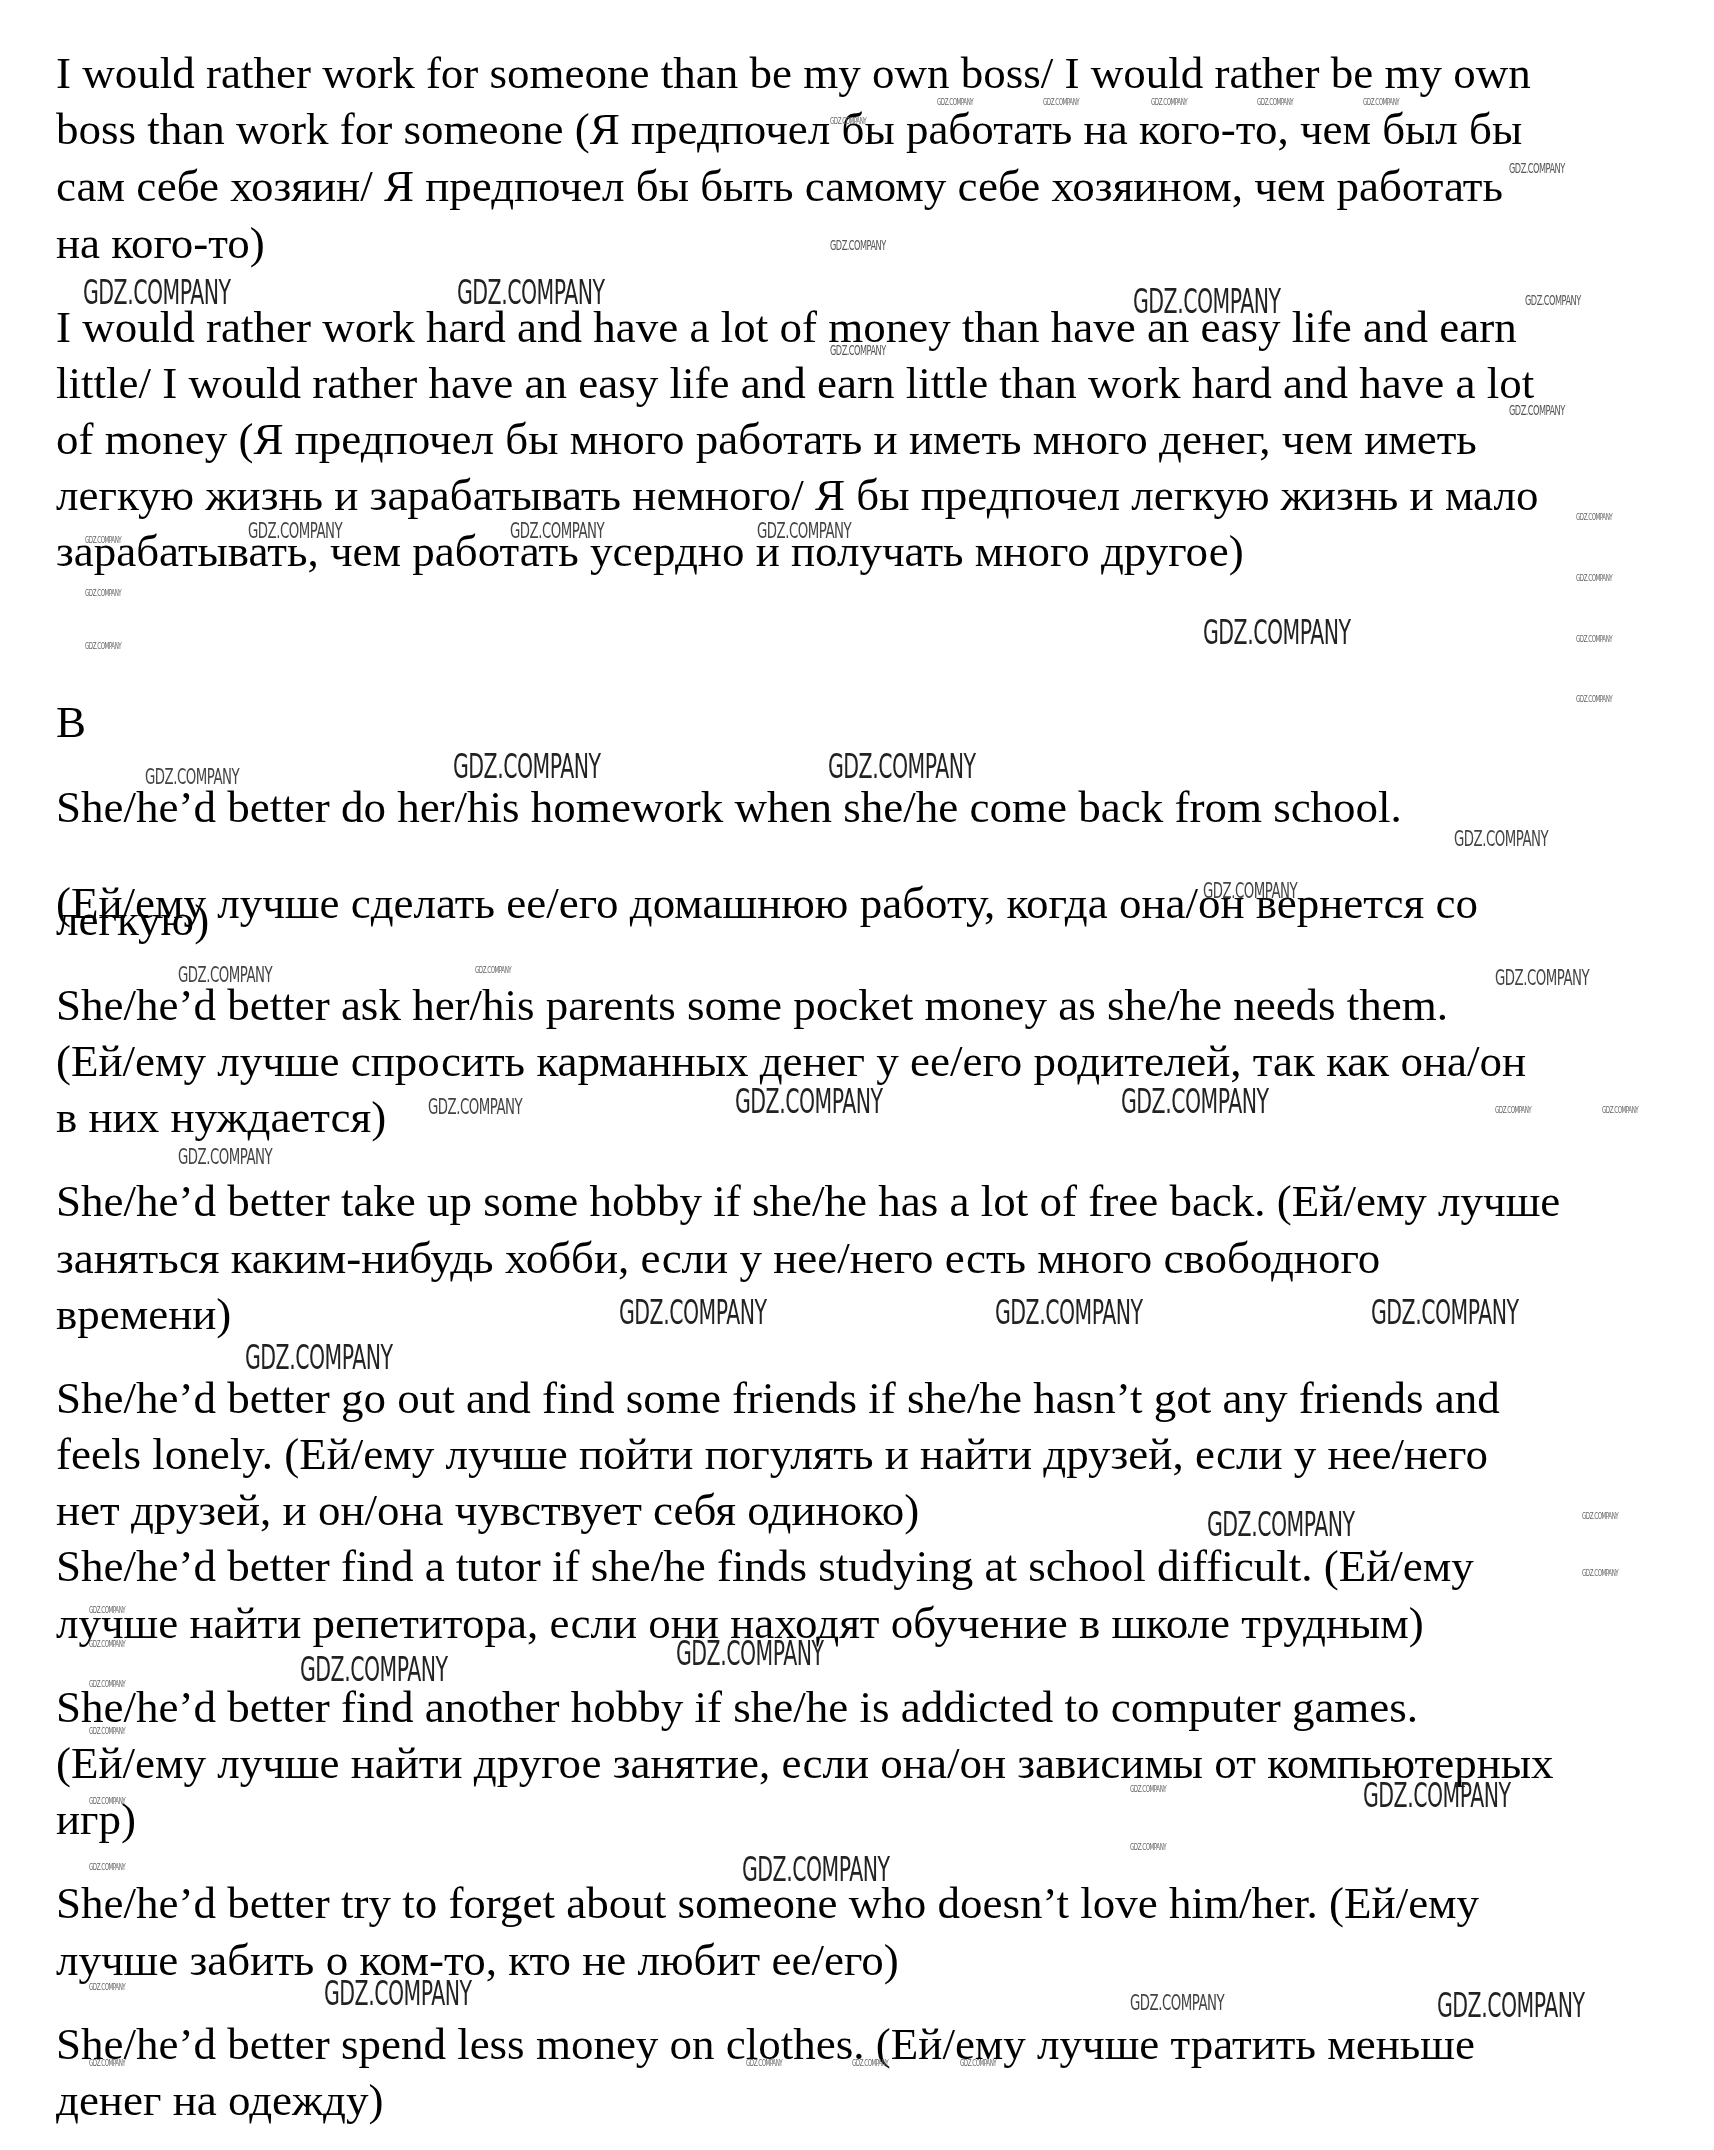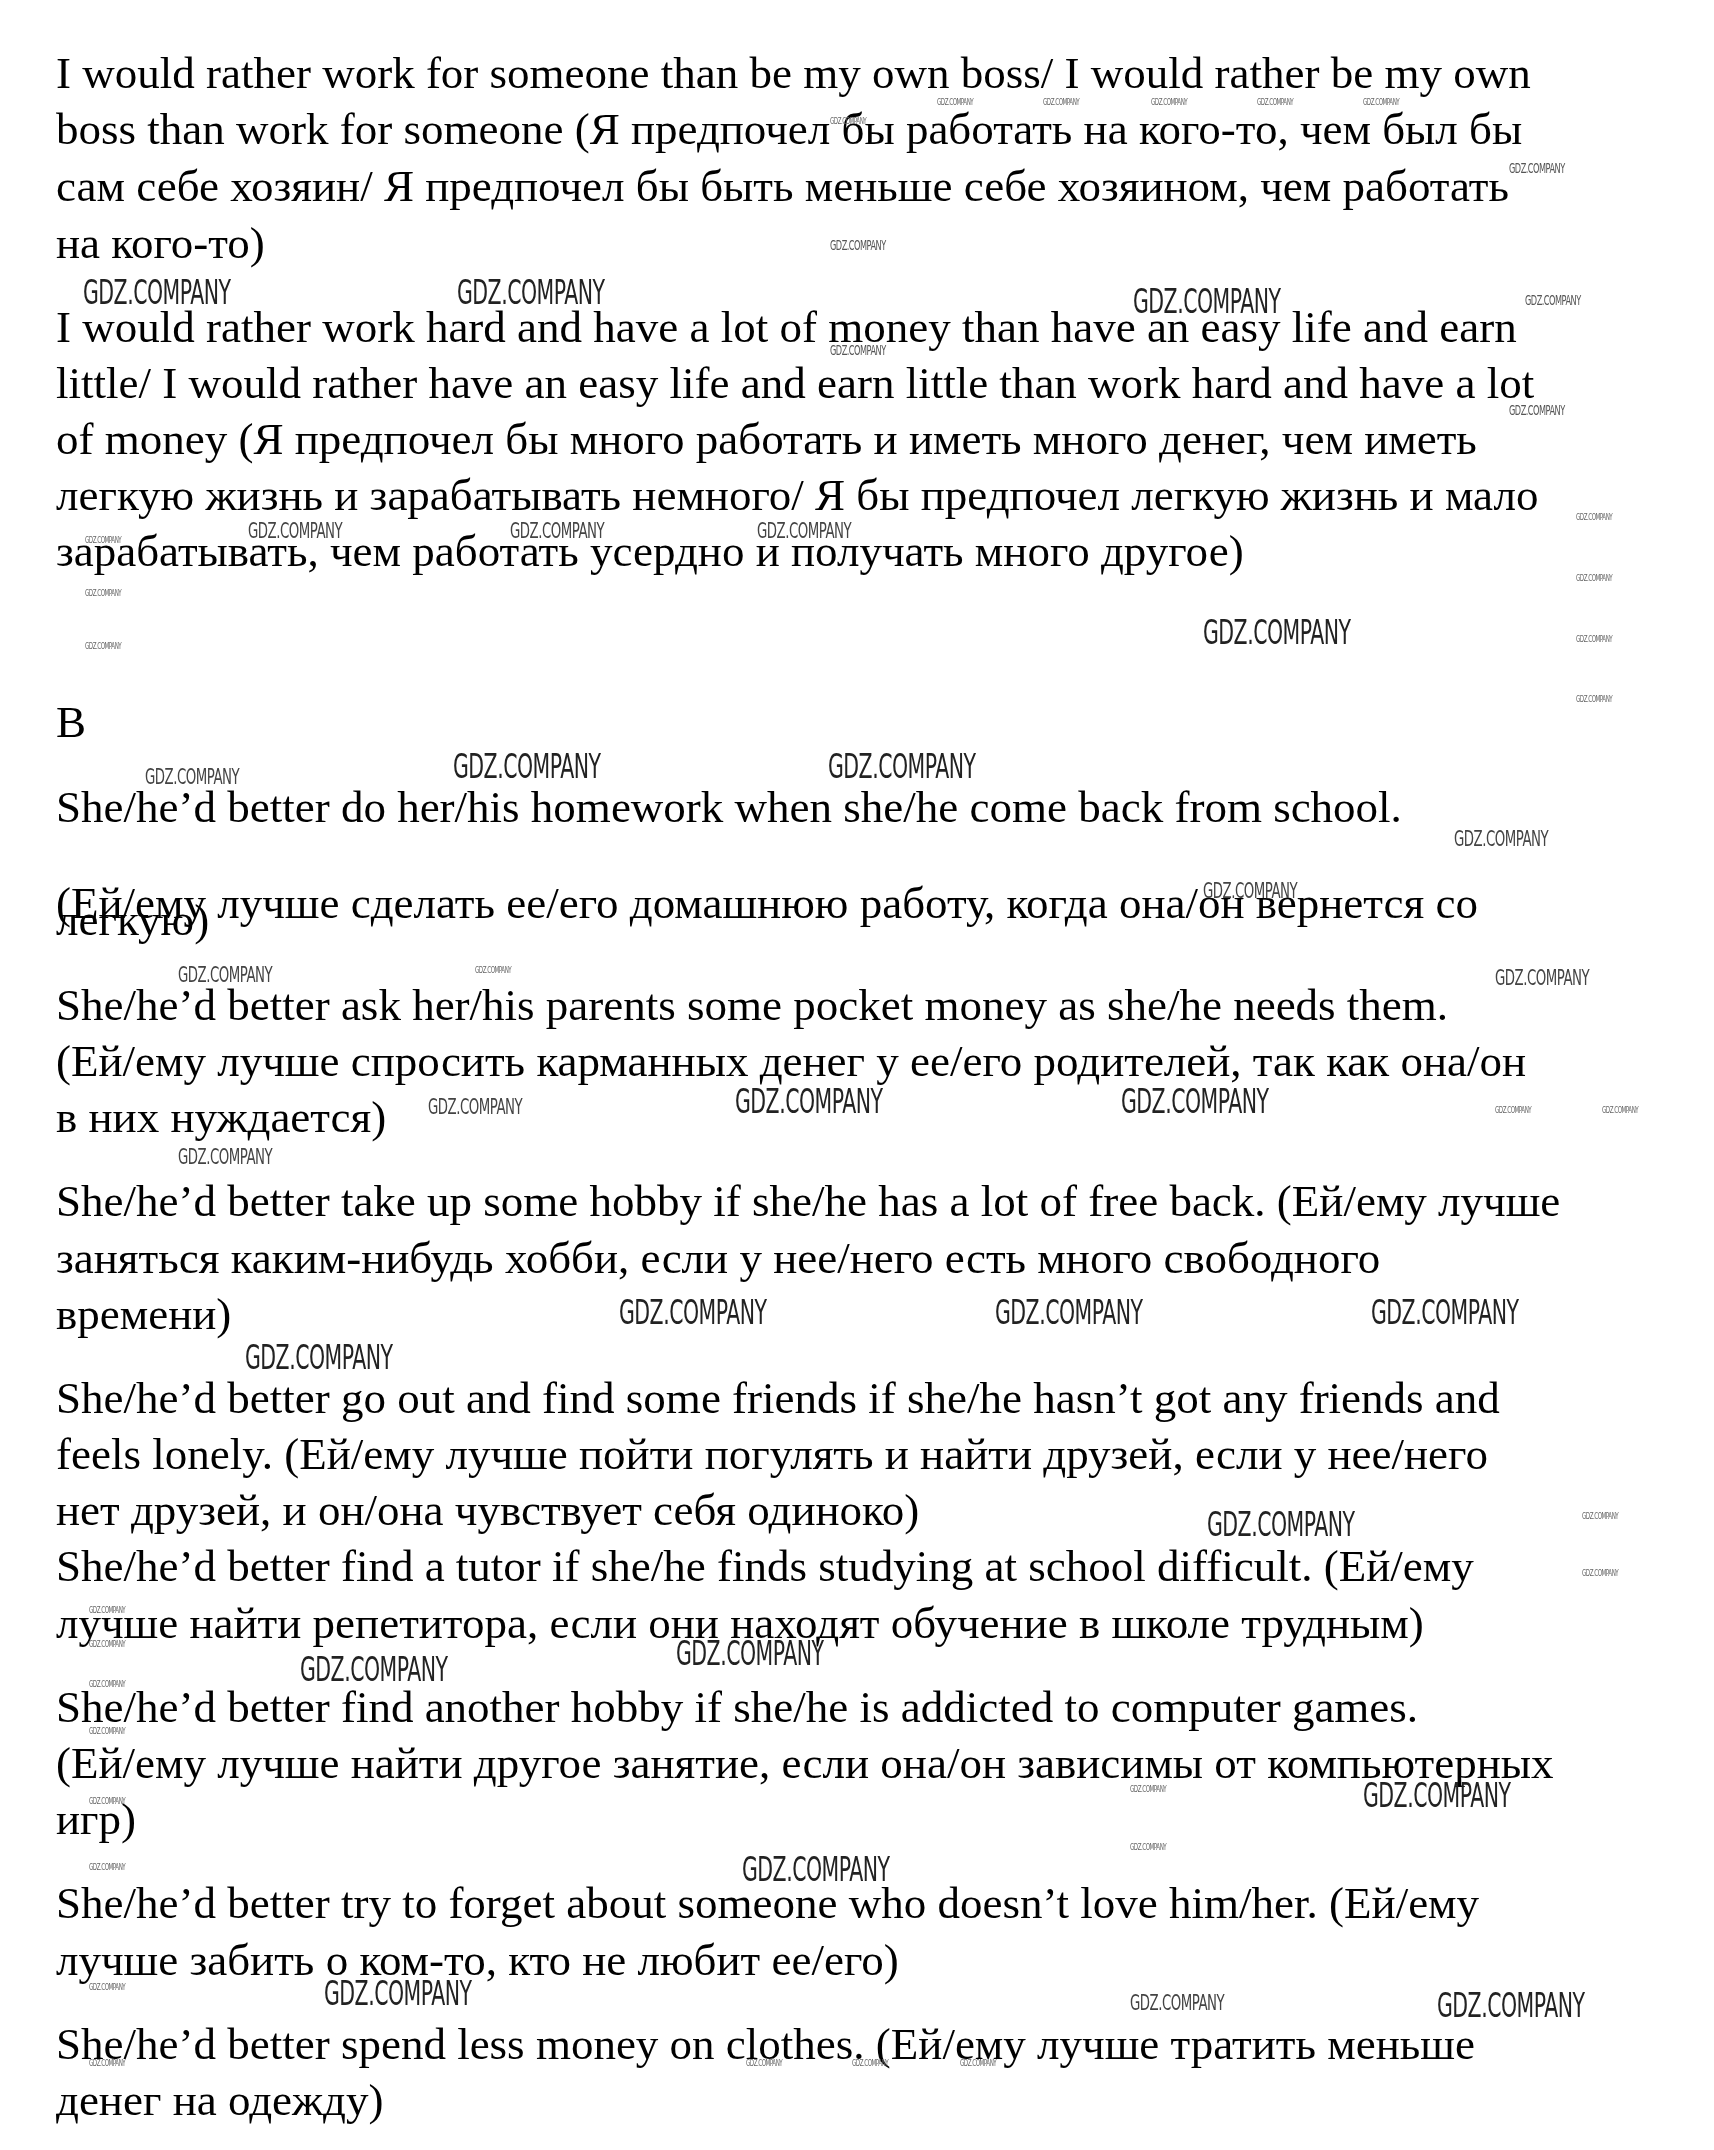--- a/index.html
+++ b/index.html
@@ -19,21 +19,21 @@
   .wm.big { font-size: 33px; transform: scaleX(0.62); color:#222; }
   .wm.med { font-size: 21.5px; transform: scaleX(0.62); color:#444; }
   .wm.small { font-size: 13.2px; transform: scaleX(0.62); color:#555; }
   .wm.tiny { font-size: 9px; transform: scaleX(0.62); color:#666; }
 </style>
 </head>
 <body>
 
 <div class="line" style="top:51px">I would rather work for someone than be my own boss/ I would rather be my own</div>
 <div class="line" style="top:107px">boss than work for someone (Я предпочел бы работать на кого-то, чем был бы</div>
-<div class="line" style="top:164px">сам себе хозяин/ Я предпочел бы быть меньше себе хозяином, чем работать</div>
+<div class="line" style="top:164px">сам себе хозяин/ Я предпочел бы быть самому себе хозяином, чем работать</div>
 <div class="line" style="top:221px">на кого-то)</div>
 <div class="line" style="top:305px">I would rather work hard and have a lot of money than have an easy life and earn</div>
 <div class="line" style="top:361px">little/ I would rather have an easy life and earn little than work hard and have a lot</div>
 <div class="line" style="top:417px">of money (Я предпочел бы много работать и иметь много денег, чем иметь</div>
 <div class="line" style="top:473px">легкую жизнь и зарабатывать немного/ Я бы предпочел легкую жизнь и мало</div>
 <div class="line" style="top:529px">зарабатывать, чем работать усердно и получать много другое)</div>
 
 <div class="line" style="top:700px">B</div>
 <div class="line" style="top:785px">She/he’d better do her/his homework when she/he come back from school.</div>
 <div class="line" style="top:881px">(Ей/ему лучше сделать ее/его домашнюю работу, когда она/он вернется со</div>

